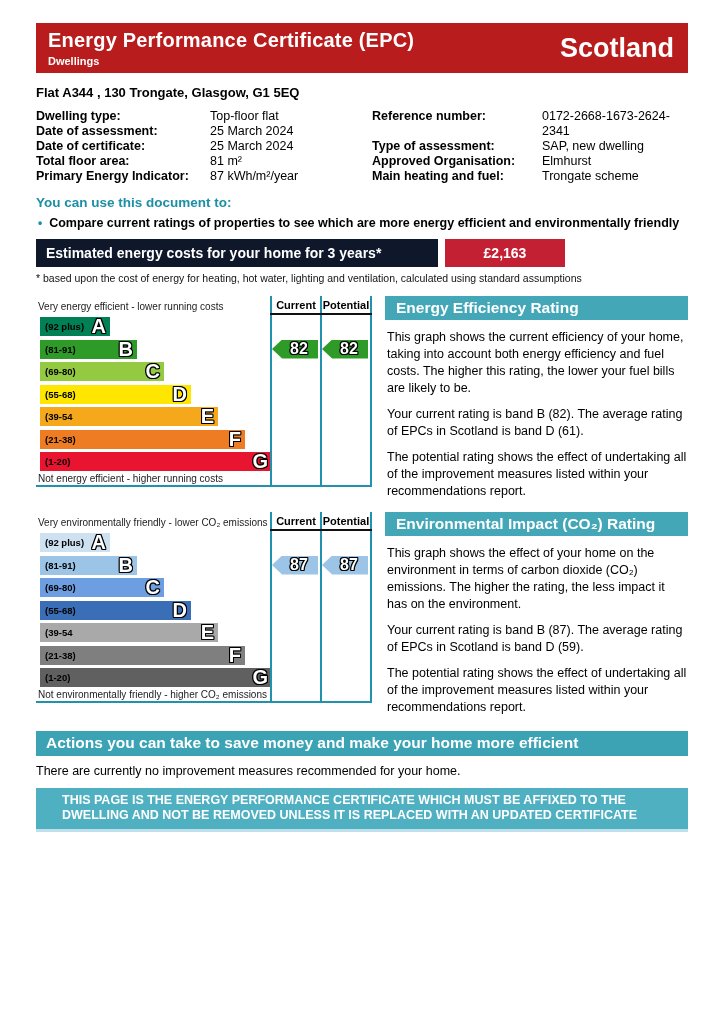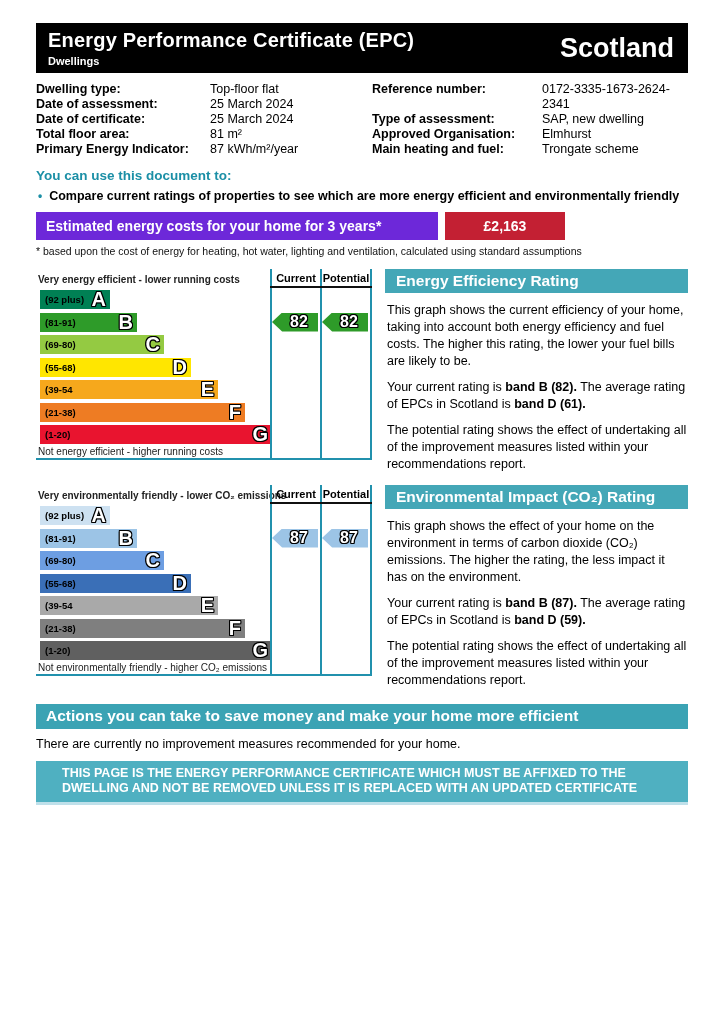--- a/index.html
+++ b/index.html
@@ -5,21 +5,21 @@
   * { margin:0; padding:0; box-sizing:border-box; }
   html,body { background:#ffffff; }
   .page {
     width:724px; height:1024px; background:#fff; position:relative;
     font-family:"Liberation Sans","DejaVu Sans",sans-serif; color:#000; overflow:hidden;
   }
   .content { margin:0 36px; width:652px; }
 
   
   .topbar {
-    margin-top:23px; height:50px; background:#000000; color:#fff;
+    margin-top:23px; height:50px; background:#b91c1c; color:#fff;
     display:flex; justify-content:space-between; align-items:center; padding:0 14px 0 12px;
   }
   .topbar .tleft { display:flex; flex-direction:column; justify-content:center; }
   .topbar .title { font-size:20px; font-weight:bold; letter-spacing:.2px; }
   .topbar .subtitle { font-size:11px; font-weight:bold; margin-top:3px; }
   .topbar .region { font-size:27px; font-weight:bold; }
 
   .address { margin-top:12px; font-size:13px; font-weight:bold; }
 
   
@@ -32,35 +32,35 @@
   .dvalue { flex:1; }
 
   
   .use-heading { margin-top:11px; color:#1b8fa6; font-size:13.5px; font-weight:bold; }
   .use-bullet { margin-top:6px; font-size:12.5px; font-weight:bold; display:flex; }
   .use-bullet .dot { color:#1b8fa6; font-size:12px; margin:0 7px 0 2px; }
 
   
   .cost-banner { margin-top:9px; display:flex; height:28px; width:529px; }
   .cost-label {
-    width:402px; background:#6d28d9; color:#fff; font-size:14px; font-weight:bold;
+    width:402px; background:#0f172a; color:#fff; font-size:14px; font-weight:bold;
     display:flex; align-items:center; padding-left:10px;
   }
   .cost-gap { width:7px; background:#fff; }
   .cost-value {
     width:120px; background:#c32033; color:#fff; font-size:14px; font-weight:bold;
     display:flex; align-items:center; justify-content:center;
   }
   .footnote { margin-top:5px; font-size:10.5px; color:#111; }
 
   
   .chart-row { margin-top:12px; display:flex; justify-content:space-between; }
   .chartbox { position:relative; width:337px; height:192px; flex:none; }
   .cap { position:absolute; left:2px; font-size:10px; color:#222; }
-  .cap.top { top:5px;font-weight:bold; }
+  .cap.top { top:5px; }
   .cap.bottom { top:177px; }
   .band-rows { position:absolute; left:4px; top:21px; width:185px; }
   .band-row { position:relative; height:19px; margin-bottom:3.5px; }
   .band-bar { position:absolute; left:0; top:0; height:19px; }
   .band-range { position:absolute; left:5px; top:5px; font-size:9.5px; font-weight:bold; color:#000; line-height:10px; white-space:nowrap; }
   .outlined {
     color:#fff;
     text-shadow:-1px -1px 0 #000, 0 -1px 0 #000, 1px -1px 0 #000, -1px 0 0 #000,
                  1px 0 0 #000, -1px 1px 0 #000, 0 1px 0 #000, 1px 1px 0 #000;
   }
@@ -78,21 +78,21 @@
   }
   .arrow.current { left:236px; } .arrow.potential { left:286px; }
 
   
   .panel { width:303px; flex:none; }
   .panel-head {
     background:#44a7b7; color:#fff; font-size:15.5px; font-weight:bold;
     padding:3px 6px 4px 11px; line-height:17px;
   }
   .panel p { font-size:12.5px; line-height:17px; margin-top:9px; padding-left:2px; }
-  .panel .b { font-weight:bold; }
+  .panel .b { font-weight:normal; }
 
   
   .actions-head {
     margin-top:15px; background:#3ba3b4; color:#fff; font-size:15.5px; font-weight:bold;
     padding:3px 10px 4px 10px; line-height:18px;
   }
   .actions-body { margin-top:8px; font-size:12.5px; }
   .notice {
     margin-top:10px; background:#4fb0c1; color:#fff; font-size:12.5px; font-weight:bold;
     padding:5px 26px 6px 26px; line-height:15px;
@@ -106,20 +106,21 @@
   <div class="content">
 
     <header class="topbar">
       <div class="tleft">
         <div class="title">Energy Performance Certificate (EPC)</div>
         <div class="subtitle">Dwellings</div>
       </div>
       <div class="region">Scotland</div>
     </header>
 
+    <div class="address">Flat A344 ,  130 Trongate, Glasgow, G1 5EQ</div>
 
     <div class="details">
       <div class="dcol1" id="details-left">
           <div class="drow">
             <span class="dlabel">Dwelling type:</span>
             <span class="dvalue">Top-floor flat</span>
           </div>
           <div class="drow">
             <span class="dlabel">Date of assessment:</span>
             <span class="dvalue">25 March 2024</span>
@@ -133,21 +134,21 @@
             <span class="dvalue">81 m²</span>
           </div>
           <div class="drow">
             <span class="dlabel">Primary Energy Indicator:</span>
             <span class="dvalue">87 kWh/m²/year</span>
           </div>
         </div>
       <div class="dcol2" id="details-right">
           <div class="drow">
             <span class="dlabel">Reference number:</span>
-            <span class="dvalue">0172-3335-1673-2624-2341</span>
+            <span class="dvalue">0172-2668-1673-2624-2341</span>
           </div>
           <div class="drow">
             <span class="dlabel">Type of assessment:</span>
             <span class="dvalue">SAP, new dwelling</span>
           </div>
           <div class="drow">
             <span class="dlabel">Approved Organisation:</span>
             <span class="dvalue">Elmhurst</span>
           </div>
           <div class="drow">

